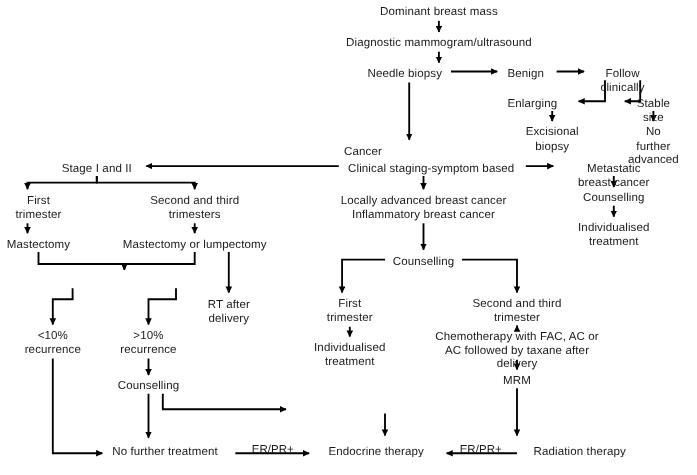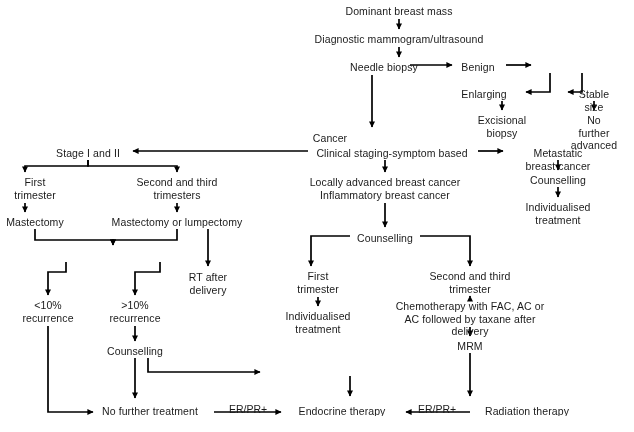--- a/index.html
+++ b/index.html
@@ -107,22 +107,23 @@
       <path d="M350,376 L350,396"></path>
 
       <path d="M214,412 L281,412"></path>
 
       <path d="M470,412 L406,412"></path>
     </g>
   </svg>
 
   <div class="node" style="left:399px;top:5px">Dominant breast mass</div>
   <div class="node" style="left:399px;top:33px">Diagnostic mammogram/ultrasound</div>
-  <div class="node" style="left:384px;top:61px">Needle biopsy</div>
+  <div class="node" style="left:368px;top:61px">Needle biopsy</div>
   <div class="node" style="left:478px;top:61px">Benign</div>
+  <div class="node" style="left:566px;top:61px">Follow clinically</div>
   <div class="node" style="left:484px;top:88px">Enlarging</div>
   <div class="node" style="left:594px;top:88px">Stable size</div>
   <div class="node" style="left:502px;top:114px">Excisional
 biopsy</div>
   <div class="node" style="left:594px;top:114px">No further
 advanced</div>
   <div class="node" style="left:330px;top:132px">Cancer</div>
   <div class="node" style="left:392px;top:147px">Clinical staging-symptom based</div>
   <div class="node" style="left:88px;top:147px">Stage I and II</div>
   <div class="node" style="left:558px;top:147px">Metastatic breast cancer</div>

